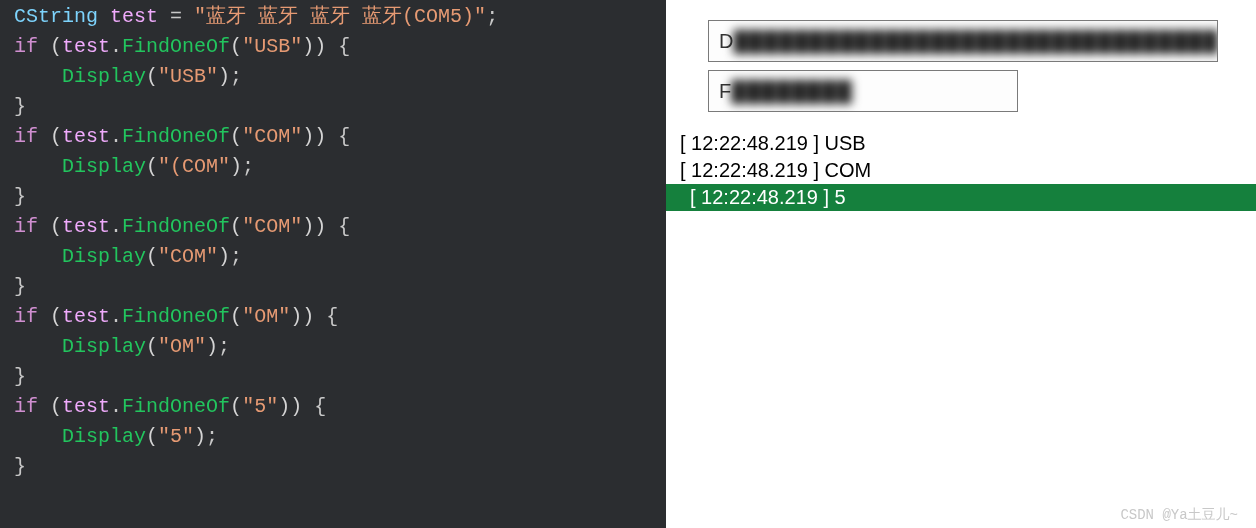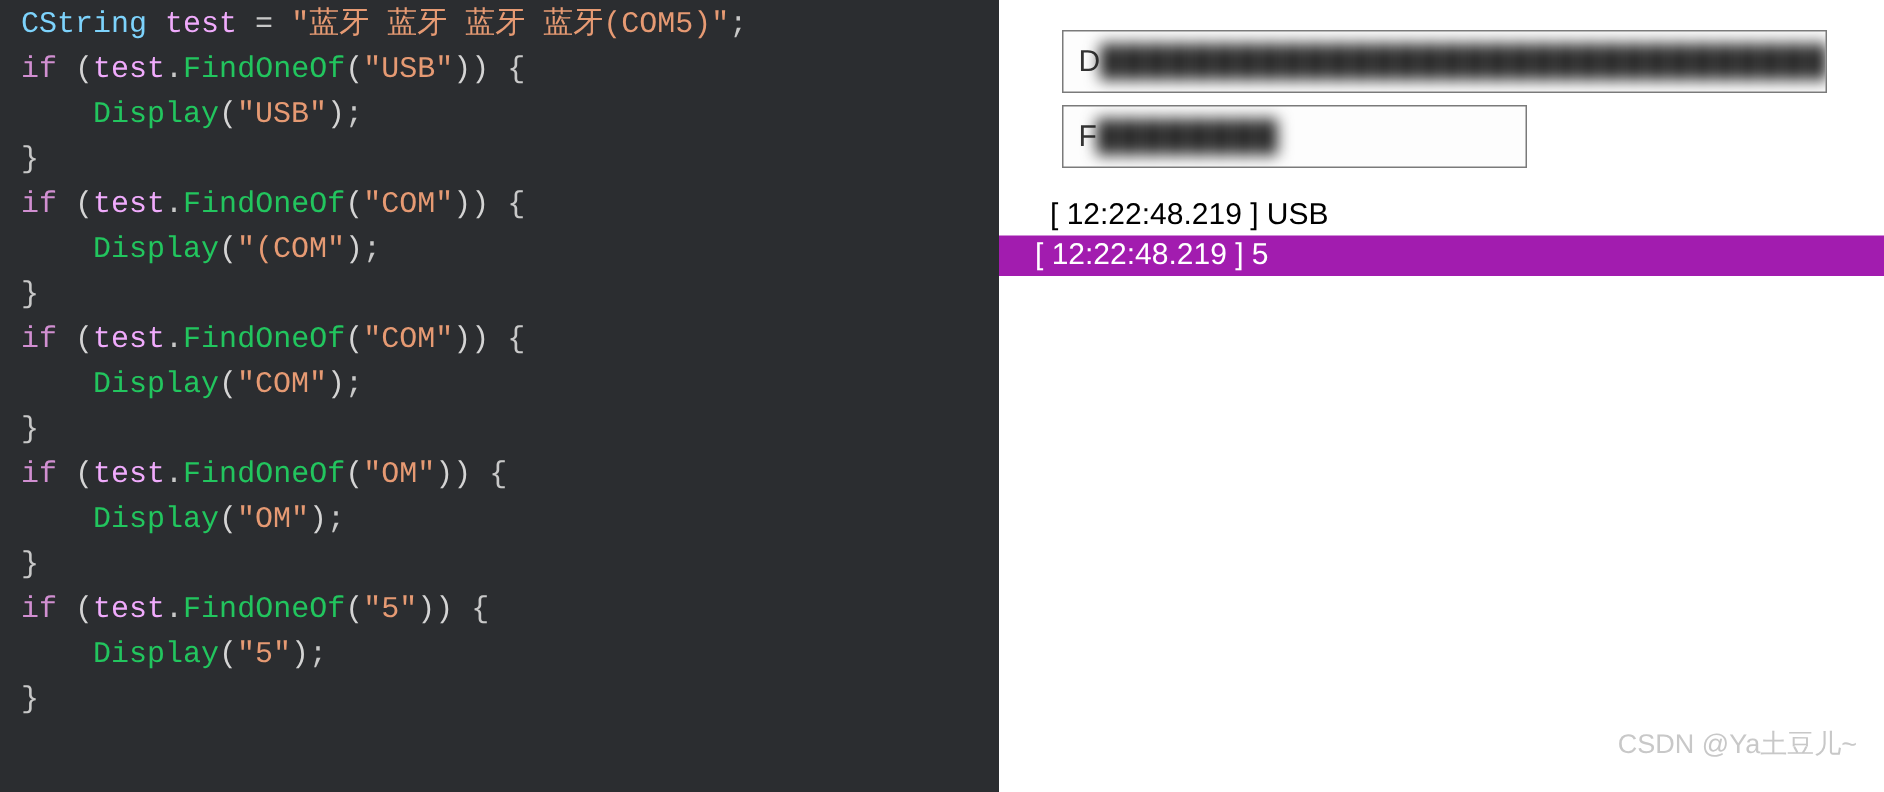--- a/index.html
+++ b/index.html
@@ -57,36 +57,36 @@
     white-space: nowrap;
     color: #222;
     letter-spacing: 1px;
   }
   .log-list {
     margin-top: 18px;
     font-size: 20px;
     line-height: 27px;
   }
   .log-row {
-    padding-left: 34px;
+    padding-left: 14px;
     color: #000;
     white-space: pre;
   }
   .log-row.selected {
-    background: #a21caf;
+    background: #15803d;
     color: #fff;
     padding-left: 24px;
   }
   .watermark {
     position: absolute;
     right: 18px;
-    bottom: 20px;
-    font-size: 18px;
+    bottom: 4px;
+    font-size: 14px;
     color: #c8c8c8;
-    font-family: Liberation Sans, sans-serif;
+    font-family: Liberation Mono, monospace;
   }
 </style>
 </head>
 <body>
 
 <div class="code-pane" id="code-root"><div><span class="tok-type">CString</span><span> </span><span class="tok-var">test</span><span> </span><span class="tok-op">=</span><span> </span><span class="tok-str">"蓝牙 蓝牙 蓝牙 蓝牙(COM5)"</span><span class="tok-punct">;</span></div><div><span class="tok-kw">if</span><span> </span><span class="tok-paren">(</span><span class="tok-var">test</span><span class="tok-punct">.</span><span class="tok-func">FindOneOf</span><span class="tok-paren">(</span><span class="tok-str">"USB"</span><span class="tok-paren">)</span><span class="tok-paren">)</span><span> </span><span class="tok-punct">{</span></div><div><span class="indent-guide"></span><span>    </span><span class="tok-func">Display</span><span class="tok-paren">(</span><span class="tok-str">"USB"</span><span class="tok-paren">)</span><span class="tok-punct">;</span></div><div><span class="tok-punct">}</span></div><div><span class="tok-kw">if</span><span> </span><span class="tok-paren">(</span><span class="tok-var">test</span><span class="tok-punct">.</span><span class="tok-func">FindOneOf</span><span class="tok-paren">(</span><span class="tok-str">"COM"</span><span class="tok-paren">)</span><span class="tok-paren">)</span><span> </span><span class="tok-punct">{</span></div><div><span class="indent-guide"></span><span>    </span><span class="tok-func">Display</span><span class="tok-paren">(</span><span class="tok-str">"(COM"</span><span class="tok-paren">)</span><span class="tok-punct">;</span></div><div><span class="tok-punct">}</span></div><div><span class="tok-kw">if</span><span> </span><span class="tok-paren">(</span><span class="tok-var">test</span><span class="tok-punct">.</span><span class="tok-func">FindOneOf</span><span class="tok-paren">(</span><span class="tok-str">"COM"</span><span class="tok-paren">)</span><span class="tok-paren">)</span><span> </span><span class="tok-punct">{</span></div><div><span class="indent-guide"></span><span>    </span><span class="tok-func">Display</span><span class="tok-paren">(</span><span class="tok-str">"COM"</span><span class="tok-paren">)</span><span class="tok-punct">;</span></div><div><span class="tok-punct">}</span></div><div><span class="tok-kw">if</span><span> </span><span class="tok-paren">(</span><span class="tok-var">test</span><span class="tok-punct">.</span><span class="tok-func">FindOneOf</span><span class="tok-paren">(</span><span class="tok-str">"OM"</span><span class="tok-paren">)</span><span class="tok-paren">)</span><span> </span><span class="tok-punct">{</span></div><div><span class="indent-guide"></span><span>    </span><span class="tok-func">Display</span><span class="tok-paren">(</span><span class="tok-str">"OM"</span><span class="tok-paren">)</span><span class="tok-punct">;</span></div><div><span class="tok-punct">}</span></div><div><span class="tok-kw">if</span><span> </span><span class="tok-paren">(</span><span class="tok-var">test</span><span class="tok-punct">.</span><span class="tok-func">FindOneOf</span><span class="tok-paren">(</span><span class="tok-str">"5"</span><span class="tok-paren">)</span><span class="tok-paren">)</span><span> </span><span class="tok-punct">{</span></div><div><span class="indent-guide"></span><span>    </span><span class="tok-func">Display</span><span class="tok-paren">(</span><span class="tok-str">"5"</span><span class="tok-paren">)</span><span class="tok-punct">;</span></div><div><span class="tok-punct">}</span></div></div>
 
 <div class="right-pane">
 
   <div class="blur-box">
@@ -94,17 +94,18 @@
     <span class="blur-content">████████████████████████████████</span>
   </div>
 
   <div class="blur-box" style="width:310px">
     <span>F</span>
     <span class="blur-content">████████</span>
   </div>
 
   <div class="log-list" id="log-root">
       <div class="log-row">[ 12:22:48.219 ] USB</div>
+      <div class="log-row">[ 12:22:48.219 ] COM</div>
       <div class="log-row selected">[ 12:22:48.219 ] 5</div>
     </div>
 
   <div class="watermark">CSDN @Ya土豆儿~</div>
 </div>
 
 </body></html>

